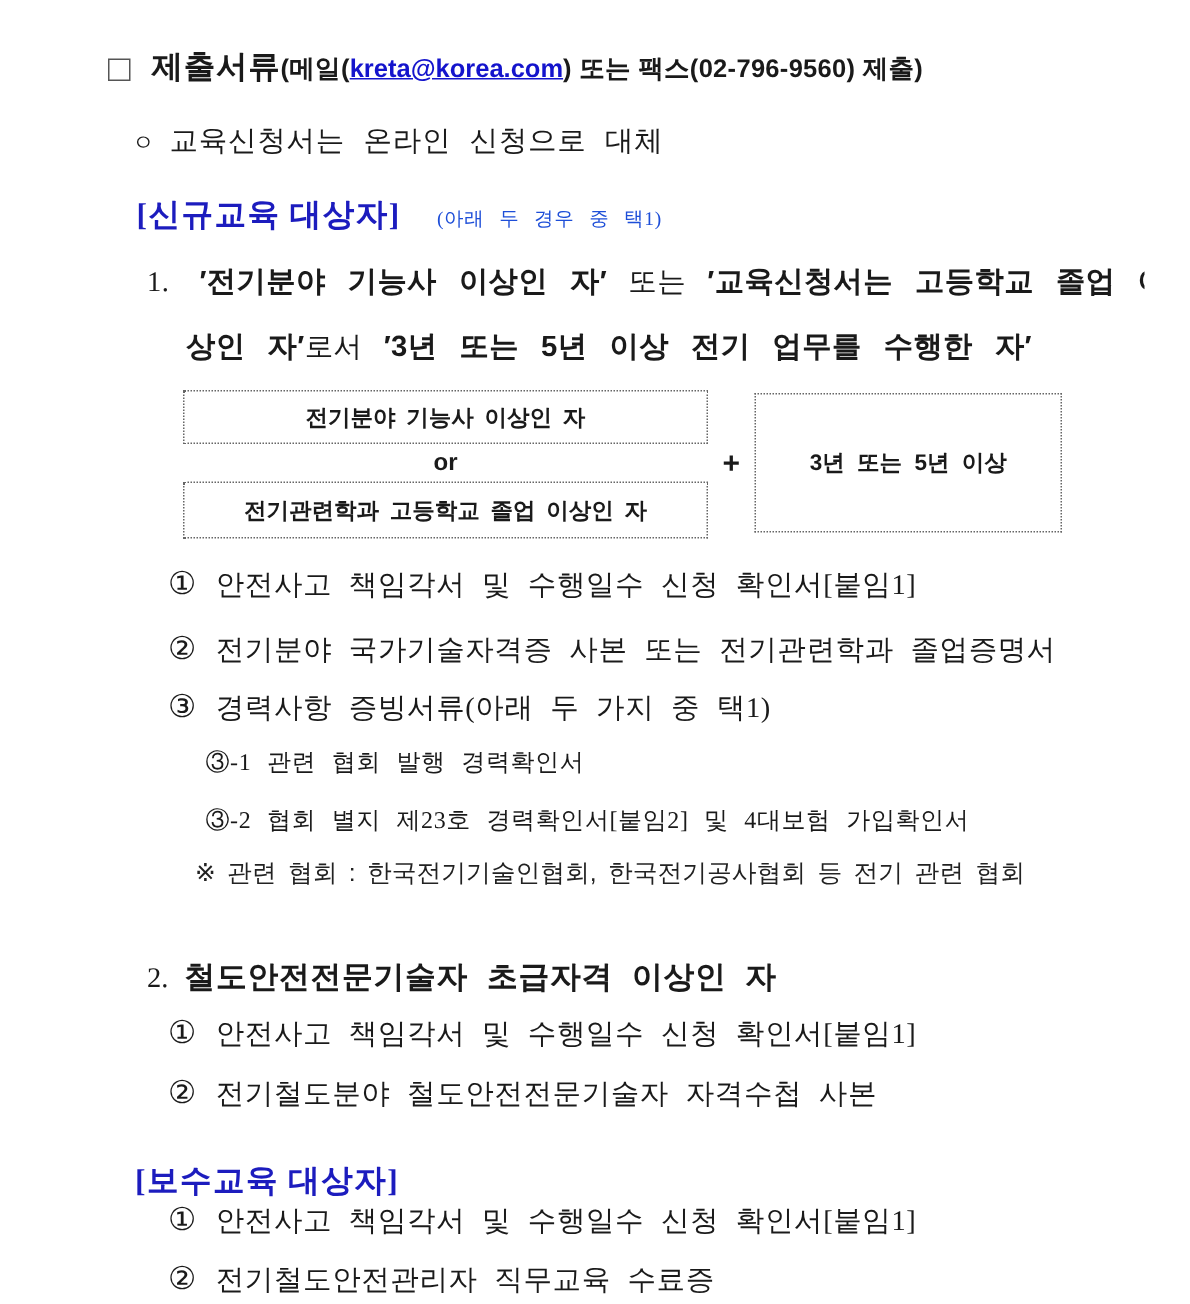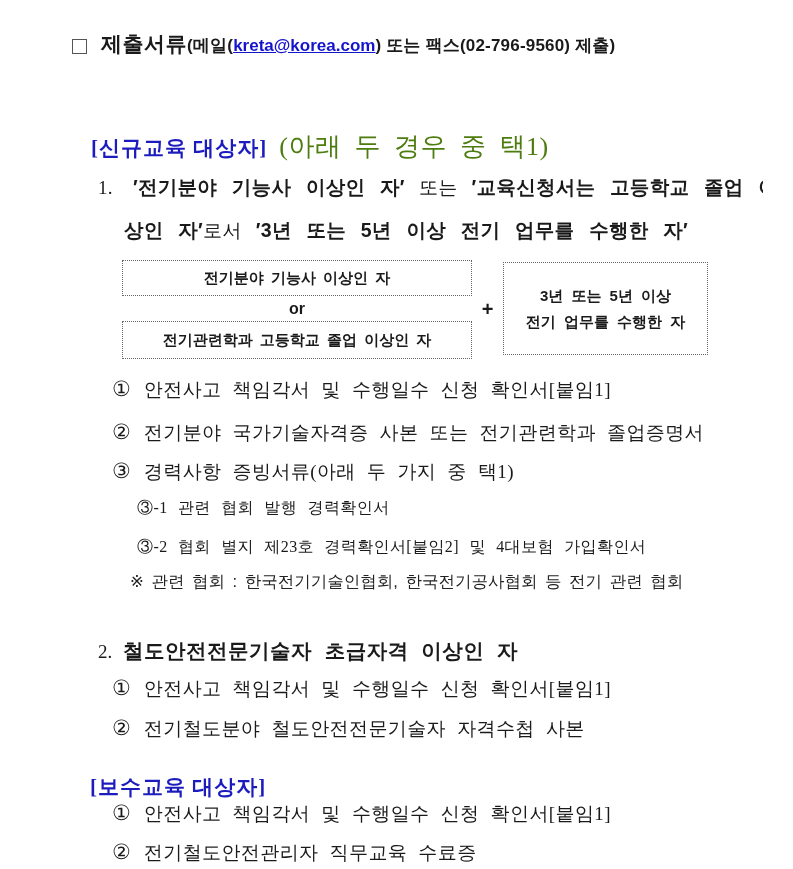--- a/index.html
+++ b/index.html
@@ -38,22 +38,22 @@
   
   .bullet-line{left:88px;top:81px;font-size:19px;word-spacing:7px;letter-spacing:0.5px;}
   .bullet-marker{font-size:15px;margin-right:10px;letter-spacing:0;}
 
   
   .blue-heading{
     font-weight:bold;font-size:21px;color:#1c1cbe;letter-spacing:1px;
   }
   .heading1{left:91px;top:129px;}
   .heading-suffix{
-    font-weight:normal;color:#4d7c0f;font-size:26px;
-    margin-left:12px;word-spacing:6px;letter-spacing:0.5px;
+    font-weight:normal;color:#1d4ed8;font-size:13px;
+    margin-left:24px;word-spacing:6px;letter-spacing:0.5px;
   }
 
   
   .case-line{font-size:19px;word-spacing:9px;letter-spacing:0.3px;}
   .case1-l1{left:98px;top:174px;}
   .case1-l2{left:124px;top:217px;}
   .gbold{
     font-family:"Liberation Sans","DejaVu Sans",sans-serif;
     font-weight:bold;font-size:19.5px;letter-spacing:0.3px;
   }
@@ -116,20 +116,23 @@
 </head>
 <body>
 
 <div class="page">
 
   <span class="checkbox"></span>
   <div class="abs header-line">
     <span class="hdr-title">제출서류</span><span class="hdr-rest">(메일(</span><span class="email-link">kreta@korea.com</span><span class="hdr-rest">) 또는 팩스(02-796-9560) 제출)</span>
   </div>
 
+  <div class="abs bullet-line">
+    <span class="bullet-marker">ㅇ</span><span>교육신청서는 온라인 신청으로 대체</span>
+  </div>
 
   <div class="abs heading1">
     <span class="blue-heading">[신규교육 대상자]</span><span class="heading-suffix">(아래 두 경우 중 택1)</span>
   </div>
 
   <div class="abs case-line case1-l1">
     <span class="case-num">1.</span>
     <span class="gbold">′전기분야 기능사 이상인 자′</span>
     <span>또는</span>
     <span class="gbold">′교육신청서는 고등학교 졸업 이</span>
@@ -142,21 +145,20 @@
 
   <div class="abs diagram">
     <div class="dia-left">
       <div class="dbox dbox1">전기분야 기능사 이상인 자</div>
       <div class="or-row">or</div>
       <div class="dbox dbox2">전기관련학과 고등학교 졸업 이상인 자</div>
     </div>
     <div class="dia-mid">+</div>
     <div class="dbox dbox3">
       <div>3년 또는 5년 이상</div>
-      <div>전기 업무를 수행한 자</div>
     </div>
   </div>
 
   <div class="abs doc-row s1-d0">
     <span class="doc-num">①</span>
     <span class="doc-text">안전사고 책임각서 및 수행일수 신청 확인서[붙임1]</span>
   </div>
   <div class="abs doc-row s1-d1">
     <span class="doc-num">②</span>
     <span class="doc-text">전기분야 국가기술자격증 사본 또는 전기관련학과 졸업증명서</span>

